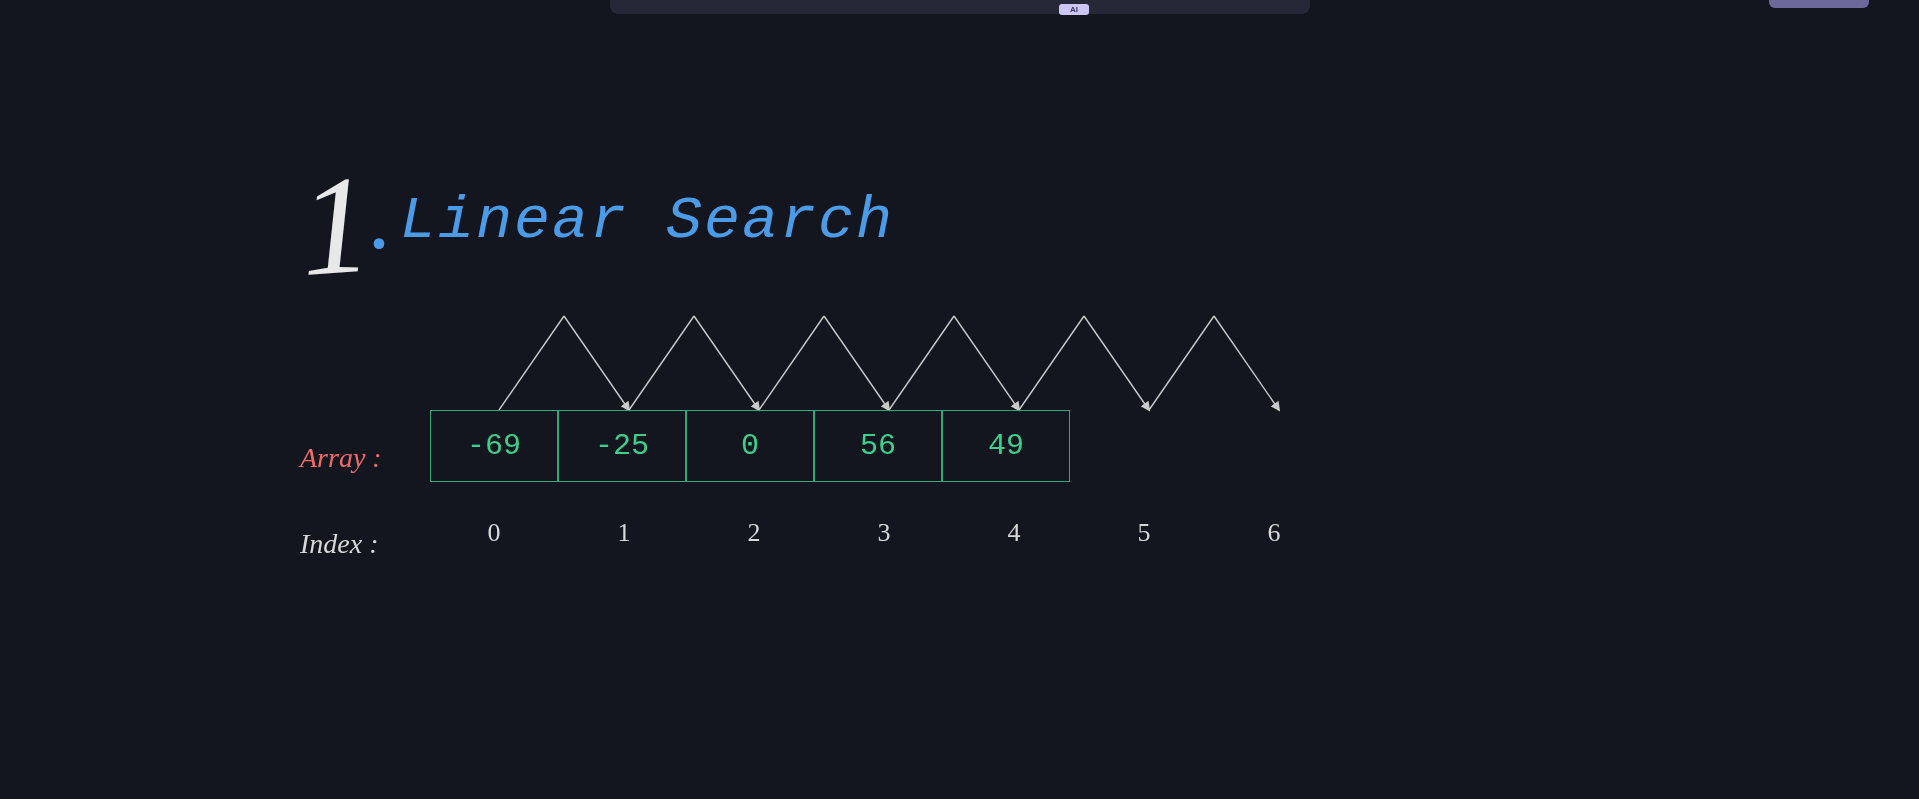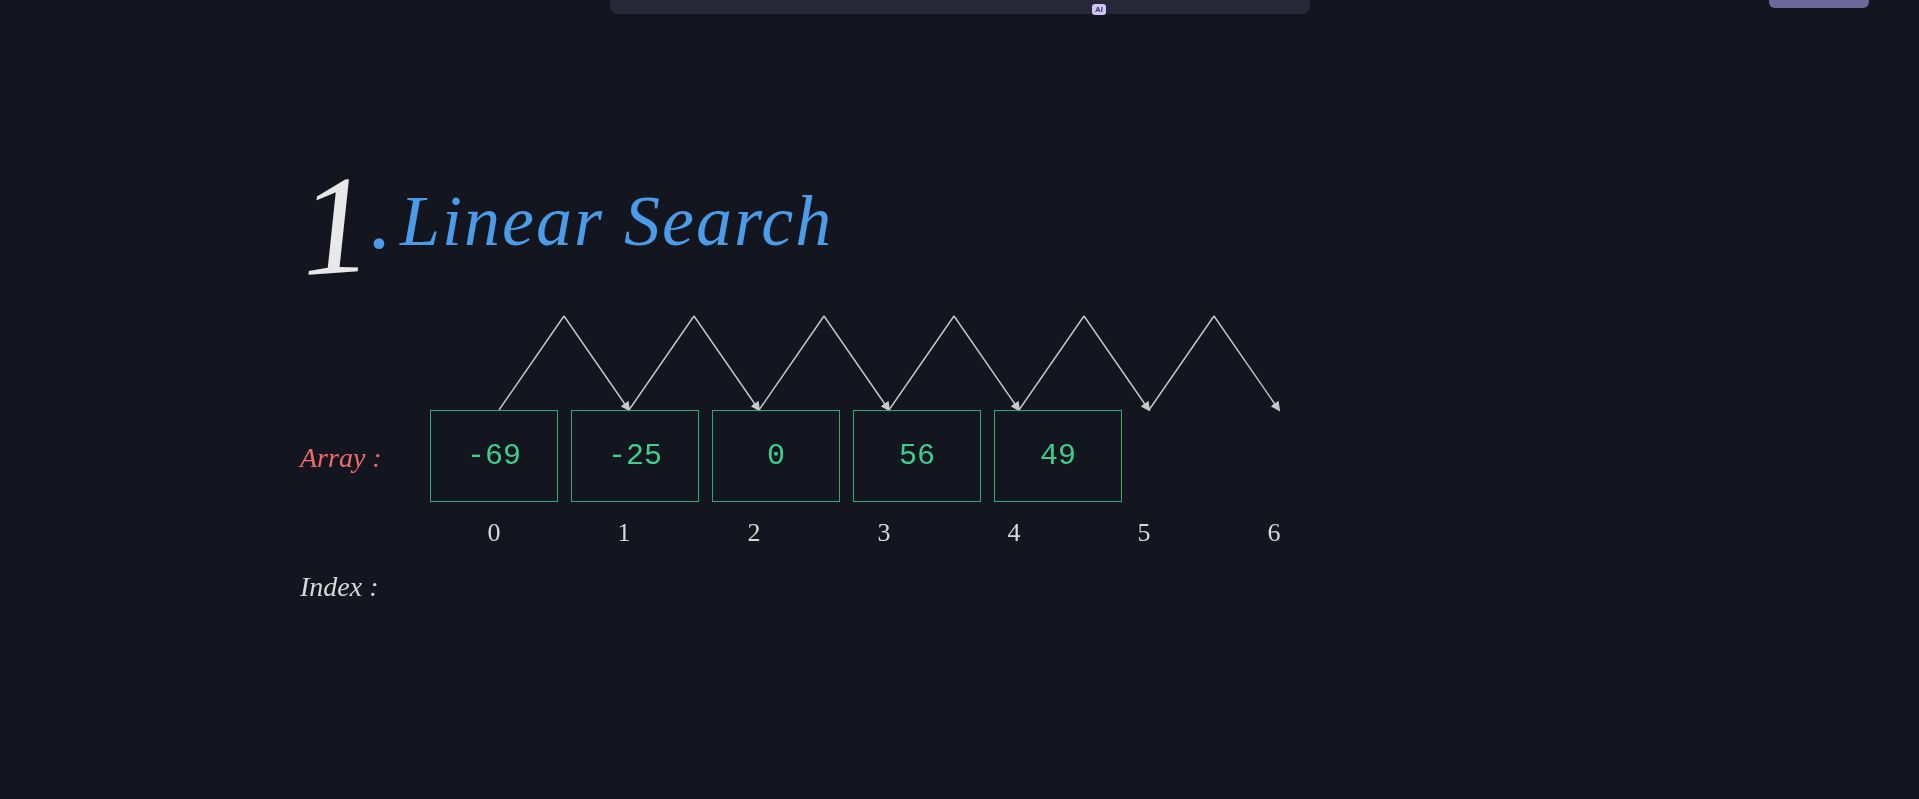--- a/index.html
+++ b/index.html
@@ -24,28 +24,28 @@
     justify-content: center;
   }
   .topbar-center {
     width: 700px;
     height: 14px;
     background: #262838;
     border-radius: 0 0 8px 8px;
   }
   .ai-badge {
     position: absolute;
-    right: 813px;
+    right: 830px;
     top: 4px;
     background: #cdc6f5;
     color: #3b3570;
     font-family: sans-serif;
     font-size: 8px;
     font-weight: bold;
-    padding: 1px 3px;
+    padding: 1px 11px;
     border-radius: 3px;
   }
   .topbar-right {
     position: absolute;
     right: 50px;
     top: 0;
     width: 100px;
     height: 8px;
     background: #a9a0ef;
     border-radius: 0 0 6px 6px;
@@ -72,23 +72,23 @@
     letter-spacing: -6px;
   }
   .title-dot {
     color: #4a9be8;
     font-size: 90px;
     margin: 0 6px 0 -6px;
     transform: translateY(28px);
   }
   .title-text {
     color: #4a9be8;
-    font-size: 72px;
+    font-size: 60px;
     font-style: italic;
-    font-family: Liberation Serif, serif;
+    font-family: Liberation Mono, monospace;
     letter-spacing: 2px;
     transform: translateY(6px);
   }
 
   
   .diagram {
     position: absolute;
     top: 410px;
     left: 300px;
     width: 1050px;
@@ -100,42 +100,41 @@
     font-size: 28px;
     font-style: italic;
   }
   .label-array {
     top: 32px;
     color: #f06a6a;
   }
   .label-index {
     top: 118px;
     color: #d8d8d8;
-    margin-top: 43px;
   }
 
   .cells {
     position: absolute;
     left: 130px;
     top: 0;
     display: flex;
   }
   .cell {
     width: 128px;
-    height: 92px;
+    height: 72px;
     border: 1.5px solid #2fa87a;
     display: flex;
     align-items: center;
     justify-content: center;
     color: #3ccf8e;
     font-size: 30px;
     font-family: "Consolas", "Courier New", monospace;
     box-sizing: border-box;
   }
-  .cell + .cell { margin-left: 13px; }
+  .cell + .cell { margin-left: 0; }
 
   .indices {
     position: absolute;
     left: 130px;
     top: 108px;
     display: flex;
   }
   .idx {
     width: 128px;
     text-align: center;

